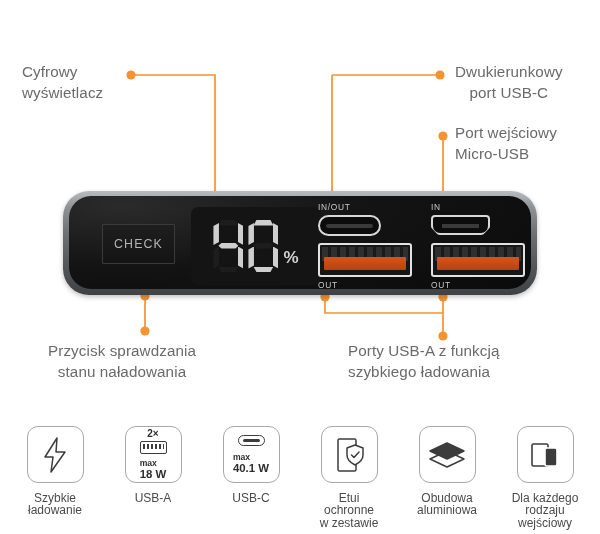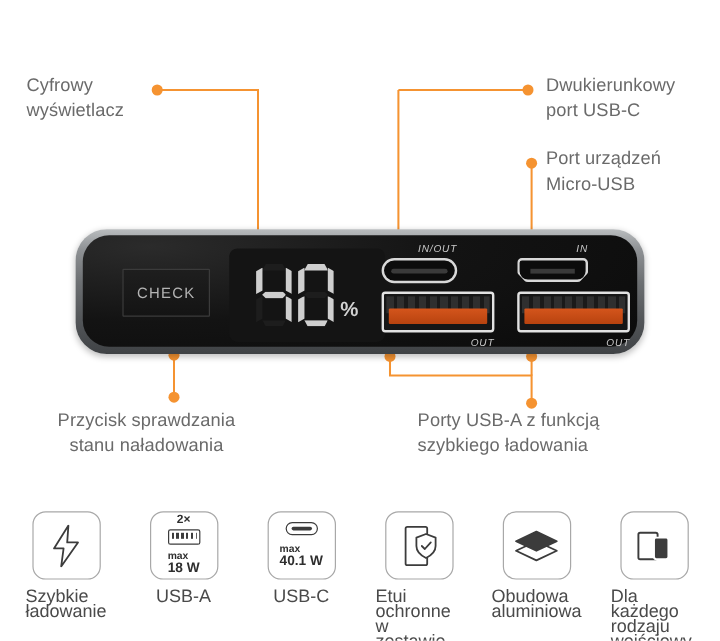--- a/index.html
+++ b/index.html
@@ -89,22 +89,21 @@
         clip-path: polygon(0 0,5.5px 3px,5.5px 22px,0 19px); }
   .digit i.off { background: #1d1d1d; }
   #pct { color: #d2d2d2; font-size: 17px; margin-left: 5px; margin-bottom: 4px; font-weight: 600; }
 
   
   .port-label {
     position: absolute;
     color: #c9c9c9;
     font-size: 8.4px;
     letter-spacing: .7px;
-    text-align: right;
-    font-style: italic;
+    text-align: left;
   }
 
   
   #usbc {
     position: absolute; left: 249px; top: 19px;
     width: 63px; height: 21px;
     border: 2px solid #d8d8d8;
     border-radius: 11px;
     background: #0c0c0c;
   }
@@ -160,24 +159,24 @@
   .fbox {
     width: 57px; height: 57px;
     border: 1.4px solid #a8a8a8;
     border-radius: 11px;
     display: flex; flex-direction: column;
     align-items: center; justify-content: center;
     color: #3c3c3c;
   }
   .fcap {
     margin-top: 9px;
-    font-size: 15px;
+    font-size: 12px;
     line-height: 12.4px;
     color: #4a4a4a;
-    text-align: left;
+    text-align: center;
     white-space: pre-line;
   }
   .f-top { font-size: 10px; font-weight: 700; color: #2e2e2e; line-height: 11px; }
   .f-w  { font-size: 8.6px; font-weight: 700; color: #2e2e2e; line-height: 10px; margin-top: 3px; }
   .f-w b { display: block; font-size: 11.4px; line-height: 12.5px; }
   .usba-glyph {
     width: 27px; height: 13px;
     border: 1.5px solid #3c3c3c;
     border-radius: 2px;
     margin: 2px 0 1px 0;
@@ -230,24 +229,24 @@
       <circle cx="145" cy="268" r="4.6"></circle>
       <circle cx="325" cy="269" r="4.6"></circle>
       <circle cx="443" cy="269" r="4.6"></circle>
       <circle cx="443" cy="308" r="4.6"></circle>
     </g>
   </svg>
 
   <div class="callout" style="left:22px; top:34px;">Cyfrowy
 wyświetlacz</div>
 
-  <div class="callout right" style="left:455px; top:34px;">Dwukierunkowy
+  <div class="callout right" style="left:455px; top:34px;text-align:center;">Dwukierunkowy
 port USB-C</div>
 
-  <div class="callout right" style="left:455px; top:95px;">Port urządzeń
+  <div class="callout right" style="left:455px; top:95px;">Port wejściowy
 Micro-USB</div>
 
   <div class="callout" style="left:48px; top:313px;text-align:center;">Przycisk sprawdzania
 stanu naładowania</div>
 
   <div class="callout" style="left:348px; top:313px;">Porty USB-A z funkcją
 szybkiego ładowania</div>
 
   <div id="device">
     <div id="face">

